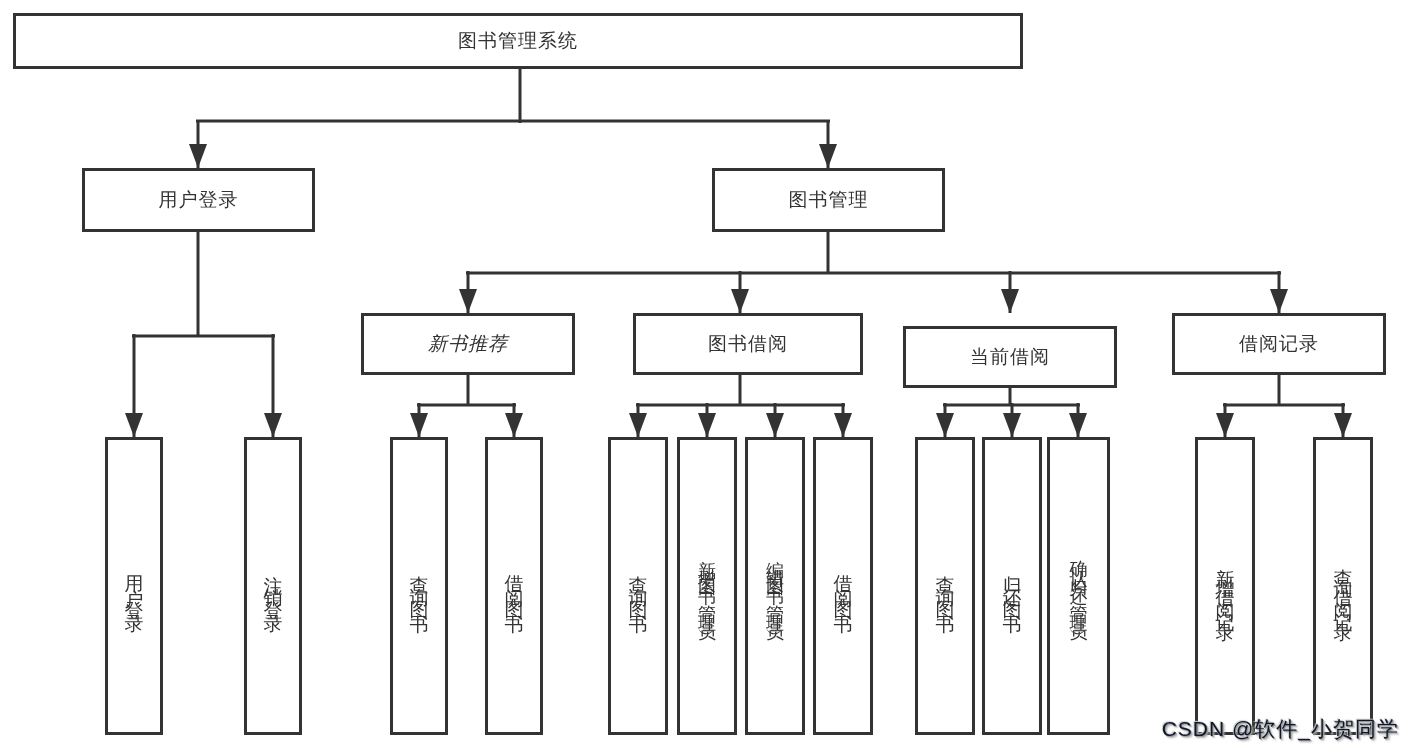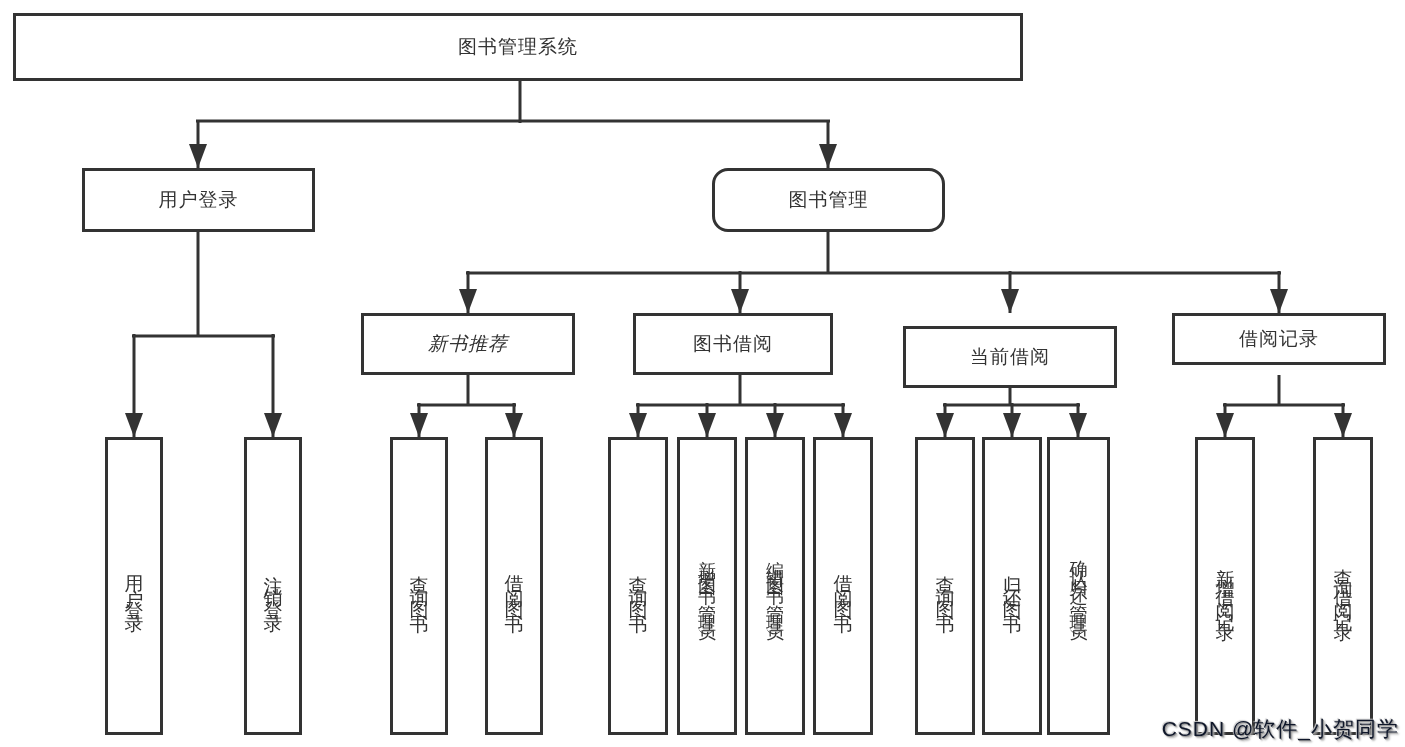--- a/index.html
+++ b/index.html
@@ -105,29 +105,29 @@
       <line x1="1012" y1="403" x2="1012" y2="437" marker-end="url(#arw)"></line>
       <line x1="1078" y1="403" x2="1078" y2="437" marker-end="url(#arw)"></line>
 
       <line x1="1279" y1="375" x2="1279" y2="406"></line>
       <line x1="1223" y1="405" x2="1345" y2="405"></line>
       <line x1="1225" y1="403" x2="1225" y2="437" marker-end="url(#arw)"></line>
       <line x1="1343" y1="403" x2="1343" y2="437" marker-end="url(#arw)"></line>
     </g>
   </svg>
 
-  <div class="hbox" style="left:13px; top:13px; width:1010px; height:68px;">图书管理系统</div>
+  <div class="hbox" style="left:13px; top:13px; width:1010px; height:56px;">图书管理系统</div>
 
   <div class="hbox" style="left:82px; top:168px; width:233px; height:64px;">用户登录</div>
-  <div class="hbox" style="left:712px; top:168px; width:233px; height:64px;border-radius:16px;">图书管理</div>
+  <div class="hbox" style="left:712px; top:168px; width:233px; height:64px;">图书管理</div>
 
   <div class="hbox" style="left:361px; top:313px; width:214px; height:62px;font-style:italic;">新书推荐</div>
-  <div class="hbox" style="left:633px; top:313px; width:200px; height:62px;text-align:center;">图书借阅</div>
+  <div class="hbox" style="left:633px; top:313px; width:230px; height:62px;text-align:center;">图书借阅</div>
   <div class="hbox" style="left:903px; top:326px; width:214px; height:62px;">当前借阅</div>
-  <div class="hbox" style="left:1172px; top:313px; width:214px; height:52px;">借阅记录</div>
+  <div class="hbox" style="left:1172px; top:313px; width:214px; height:62px;">借阅记录</div>
 
   <div class="vbox" style="left:105px; top:437px; width:58px; height:298px;">
     <span class="vtext v4">用户登录</span>
   </div>
   <div class="vbox" style="left:244px; top:437px; width:58px; height:298px;">
     <span class="vtext v4">注销登录</span>
   </div>
 
   <div class="vbox" style="left:390px; top:437px; width:58px; height:298px;">
     <span class="vtext v4">查询图书</span>

